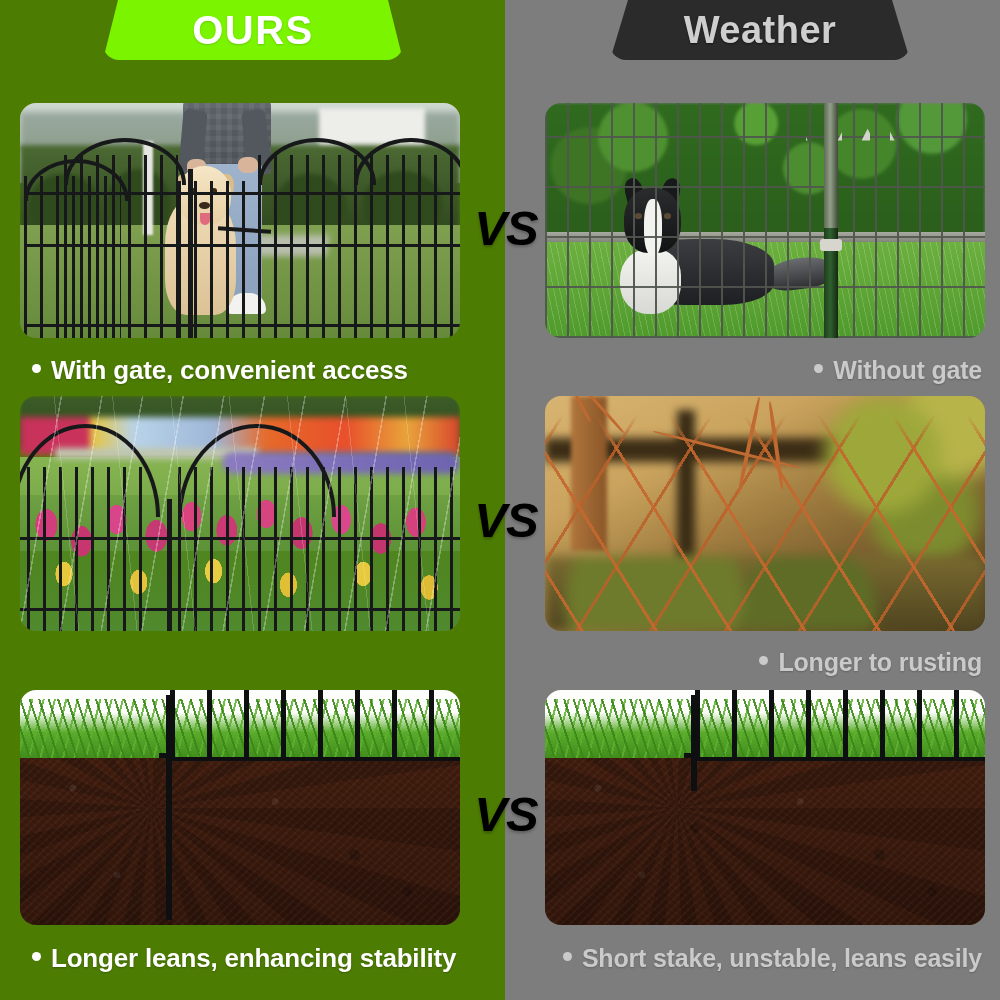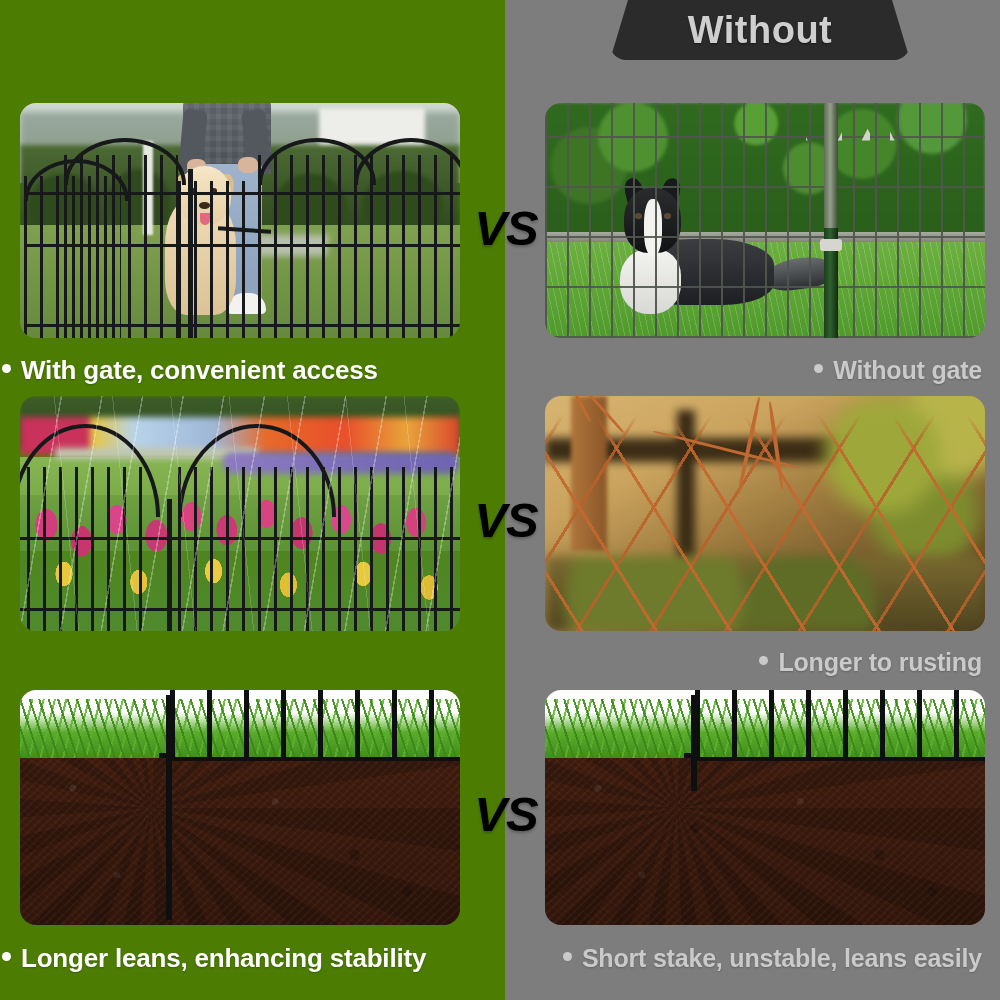--- a/index.html
+++ b/index.html
@@ -46,21 +46,21 @@
   .card-inner{position:absolute;inset:0;}
 
   .col-l{left:20px;}
   .col-r{left:545px;}
   .row-1{top:103px;}
   .row-2{top:396px;}
   .row-3{top:690px;}
 
   
   .caption{position:absolute;height:40px;display:flex;align-items:center;font-weight:bold;}
-  .caption-left{left:2px;width:480px;justify-content:flex-start;
+  .caption-left{left:32px;width:480px;justify-content:flex-start;
     color:#ffffff;font-size:26px;letter-spacing:-.2px;
     text-shadow:0 1px 2px rgba(0,0,0,.25);}
   .caption-right{left:520px;width:462px;justify-content:flex-end;
     color:#cacaca;font-size:25px;letter-spacing:-.2px;
     text-shadow:0 1px 2px rgba(0,0,0,.22);text-align:center;}
   .cap-r1{top:350px;} .cap-r2{top:642px;} .cap-r3{top:938px;}
   .bullet{display:inline-block;width:9px;height:9px;border-radius:50%;
     background:currentColor;margin-right:10px;margin-bottom:3px;flex:0 0 auto;}
 
   
@@ -261,22 +261,25 @@
   .soil-stake{position:absolute;background:#0e0f10;}
 </style>
 </head>
 <body>
 
 <div class="board">
 
   <div class="half half-left"></div>
   <div class="half half-right"></div>
 
+  <div class="banner banner-ours">
+    <span class="banner-ours-label">OURS</span>
+  </div>
   <div class="banner banner-others">
-    <span class="banner-others-label">Without</span>
+    <span class="banner-others-label">Weather</span>
   </div>
 
   <div class="card col-l row-1">
     <div class="card-inner">
       <div class="p1-sky"></div>
       <div class="p1-hill"></div>
       <div class="p1-house"></div>
       <div class="p1-hedge"></div>
       <div class="p1-shrub" style="left:2%;top:30%;width:16%;height:26%;"></div>
       <div class="p1-shrub" style="left:20%;top:28%;width:14%;height:28%;"></div>

